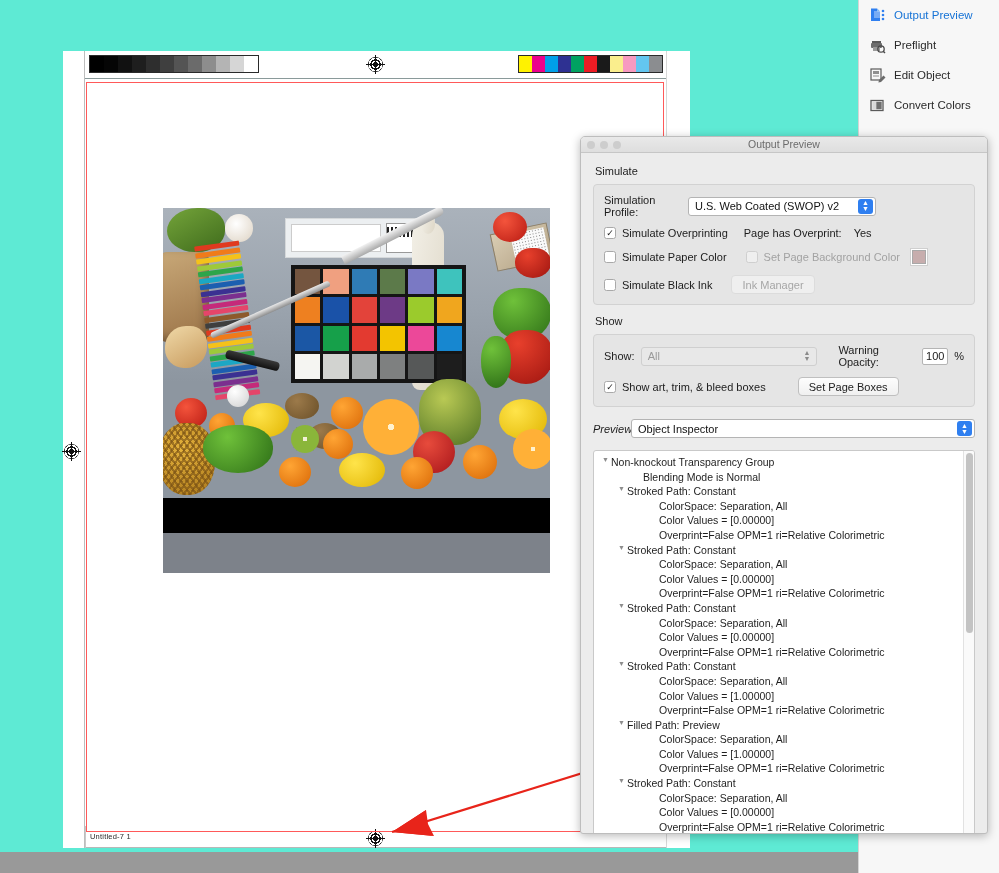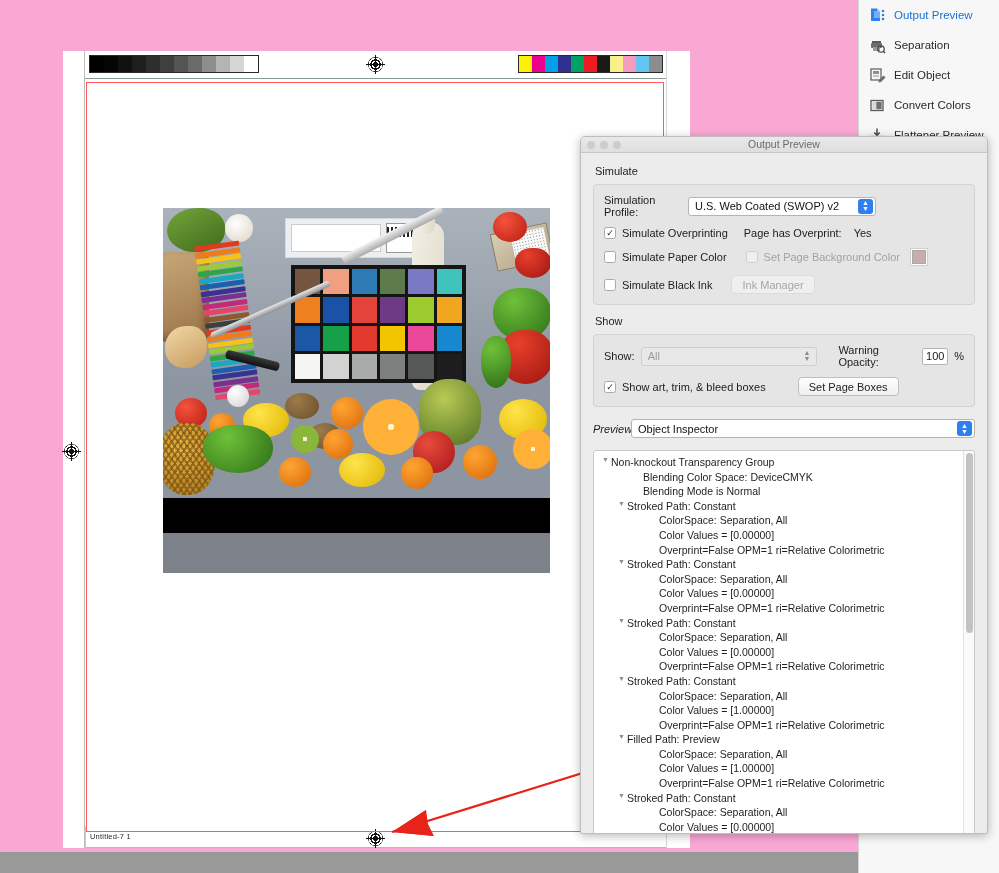--- a/index.html
+++ b/index.html
@@ -12,21 +12,21 @@
     font-size: 11px;
     color: #1a1a1a;
     overflow: hidden;
   }
 
   
   #app-background { position:absolute; inset:0; background:#999999; }
 
   #doc-scroll-area {
     position:absolute; left:0; top:0; width:858px; height:852px;
-    background:#f9a8d4;
+    background:#5eead4;
   }
 
   
   #page-sheet {
     position:absolute; left:63px; top:51px; width:627px; height:797px;
     background:#ffffff;
     border:1px solid #b8b8b8;
     border-top:none; border-left:none;
   }
   #page-sheet-topstrip {
@@ -485,21 +485,21 @@
   <div class="tool-item">
     <span class="tool-icon">
       <svg viewBox="0 0 17 17" width="17" height="17">
         <path d="M3 4h9v3H3z" fill="#5a5a5a"></path>
         <rect x="2" y="6" width="11" height="5" rx="1" fill="#6d6d6d"></rect>
         <rect x="4" y="10" width="7" height="4" fill="#9a9a9a"></rect>
         <circle cx="12" cy="12" r="3.2" fill="none" stroke="#4a4a4a" stroke-width="1.3"></circle>
         <line x1="14.2" y1="14.2" x2="16" y2="16" stroke="#4a4a4a" stroke-width="1.4"></line>
       </svg>
     </span>
-    <span>Separation</span>
+    <span>Preflight</span>
   </div>
 
   <div class="tool-item">
     <span class="tool-icon">
       <svg viewBox="0 0 17 17" width="17" height="17">
         <rect x="2" y="2" width="10" height="11" fill="none" stroke="#5a5a5a" stroke-width="1.2"></rect>
         <rect x="4" y="4" width="6" height="3" fill="#8f8f8f"></rect>
         <line x1="4" y1="9" x2="10" y2="9" stroke="#8f8f8f" stroke-width="1"></line>
         <path d="M10 13l4.5-4.5 2 2L12 15l-2.6.6z" fill="#6b6b6b"></path>
       </svg>
@@ -511,30 +511,20 @@
     <span class="tool-icon">
       <svg viewBox="0 0 17 17" width="17" height="17">
         <rect x="2" y="3.5" width="12" height="10" fill="none" stroke="#5a5a5a" stroke-width="1.3"></rect>
         <rect x="3.3" y="4.8" width="4" height="7.4" fill="#d9d9d9"></rect>
         <rect x="7.3" y="4.8" width="5.4" height="7.4" fill="#6f6f6f"></rect>
       </svg>
     </span>
     <span>Convert Colors</span>
   </div>
 
-  <div class="tool-item">
-    <span class="tool-icon">
-      <svg viewBox="0 0 17 17" width="17" height="17">
-        <path d="M8 1.5v6M5.2 5.5L8 8.3l2.8-2.8" stroke="#4a4a4a" stroke-width="1.5" fill="none"></path>
-        <rect x="2" y="9.5" width="13" height="5" fill="none" stroke="#4a4a4a" stroke-width="1.2"></rect>
-        <path d="M3 14.5h1.5M5.5 14.5H7M8 14.5h1.5M10.5 14.5H12M12.8 14.5h1.4" stroke="#4a4a4a" stroke-width="1.4"></path>
-      </svg>
-    </span>
-    <span>Flattener Preview</span>
-  </div>
 </div>
 
 <div id="output-preview-panel">
 
   <div id="panel-titlebar">
     <div class="traffic-lights">
       <i></i>
       <i></i>
       <i></i>
     </div>
@@ -609,24 +599,20 @@
   </div>
 
   <div id="tree-view">
     <div id="tree-scroll">
         <div class="tree-row" style="padding-left: 6px;">
           <span class="tw">▼</span>
           <span>Non-knockout Transparency Group</span>
         </div>
         <div class="tree-row" style="padding-left: 38px;">
           <span class="tw"></span>
-          <span>Blending Color Space: DeviceCMYK</span>
-        </div>
-        <div class="tree-row" style="padding-left: 38px;">
-          <span class="tw"></span>
           <span>Blending Mode is Normal</span>
         </div>
         <div class="tree-row" style="padding-left: 22px;">
           <span class="tw">▼</span>
           <span>Stroked Path: Constant</span>
         </div>
         <div class="tree-row" style="padding-left: 54px;">
           <span class="tw"></span>
           <span>ColorSpace: Separation, All</span>
         </div>

